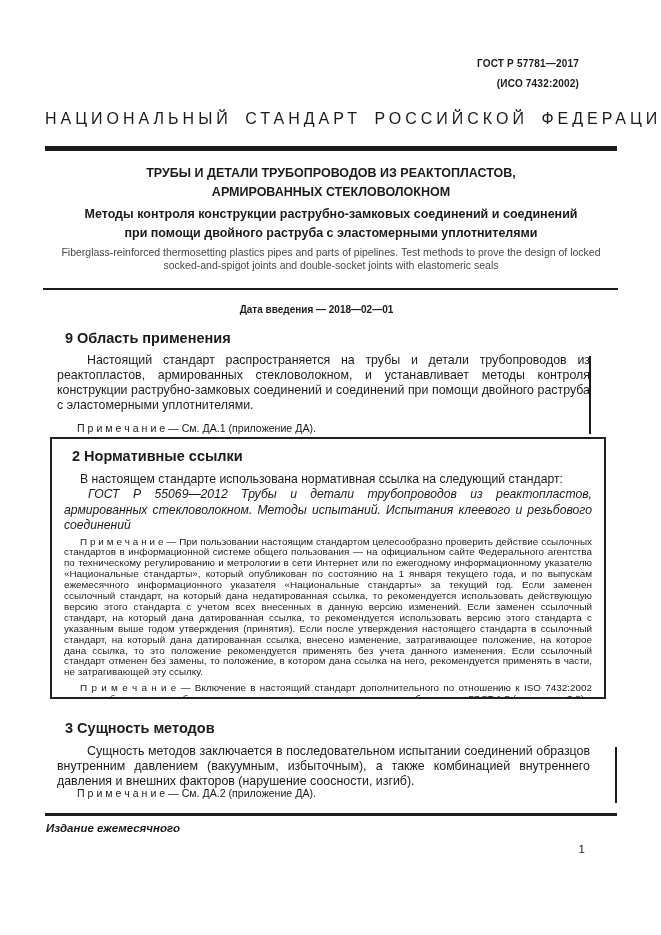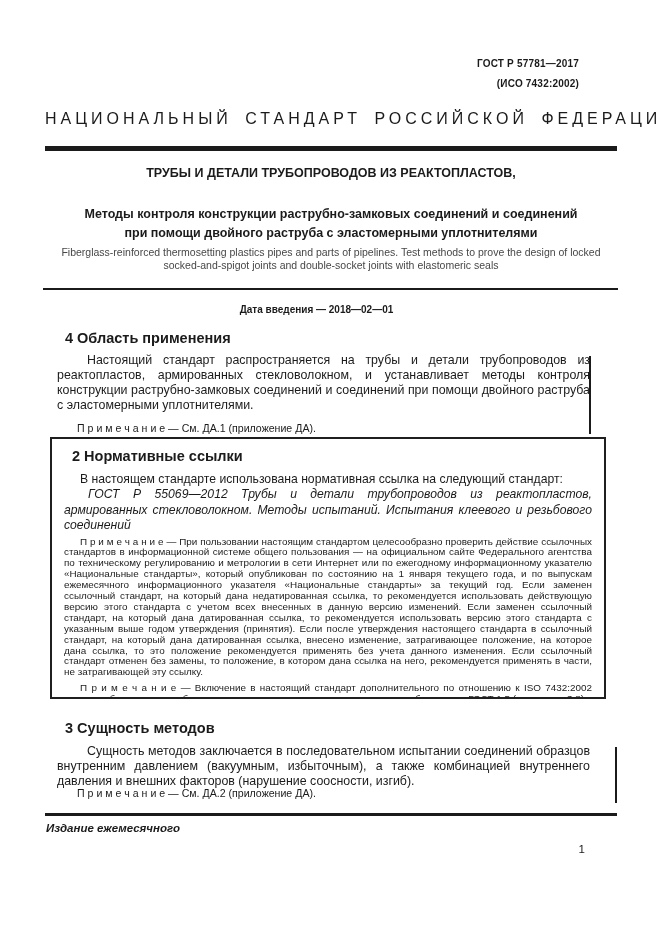--- a/index.html
+++ b/index.html
@@ -119,37 +119,38 @@
     <div>ГОСТ Р 57781—2017</div>
     <div>(ИСО 7432:2002)</div>
   </div>
 
   <div class="abs federation">НАЦИОНАЛЬНЫЙ СТАНДАРТ РОССИЙСКОЙ ФЕДЕРАЦИИ</div>
 
   <div class="abs bar-thick"></div>
 
   <div class="abs title-ru">
     <div>ТРУБЫ И ДЕТАЛИ ТРУБОПРОВОДОВ ИЗ РЕАКТОПЛАСТОВ,</div>
+    <div>АРМИРОВАННЫХ СТЕКЛОВОЛОКНОМ</div>
   </div>
 
   <div class="abs title-en">
     <div>Fiberglass-reinforced thermosetting plastics pipes and parts of pipelines. Test methods to prove the design of locked</div>
     <div>socked-and-spigot joints and double-socket joints with elastomeric seals</div>
   </div>
 
   <div class="abs subtitle-ru">
     <div>Методы контроля конструкции раструбно-замковых соединений и соединений</div>
     <div>при помощи двойного раструба с эластомерными уплотнителями</div>
   </div>
 
   <div class="abs rule-thin"></div>
 
   <div class="abs date-line">Дата введения — 2018—02—01</div>
 
-  <div class="abs h-section" id="h1">4 Область применения</div>
+  <div class="abs h-section" id="h1">9 Область применения</div>
 
   <div class="abs body-par" id="para-scope">Настоящий стандарт распространяется на трубы и детали трубопроводов из реактопластов, армированных стекловолокном, и устанавливает методы контроля конструкции раструбно-замковых соединений и соединений при помощи двойного раструба с эластомерными уплотнителями.</div>
 
   <div class="abs small-note" id="note-scope">П р и м е ч а н и е — См. ДА.1 (приложение ДА).</div>
 
   <div class="abs change-bar" id="change-bar-1"></div>
 
   <div class="abs ref-box">
     <div class="h-section">2 Нормативные ссылки</div>
     <div class="ref-intro">В настоящем стандарте использована нормативная ссылка на следующий стандарт:</div>

